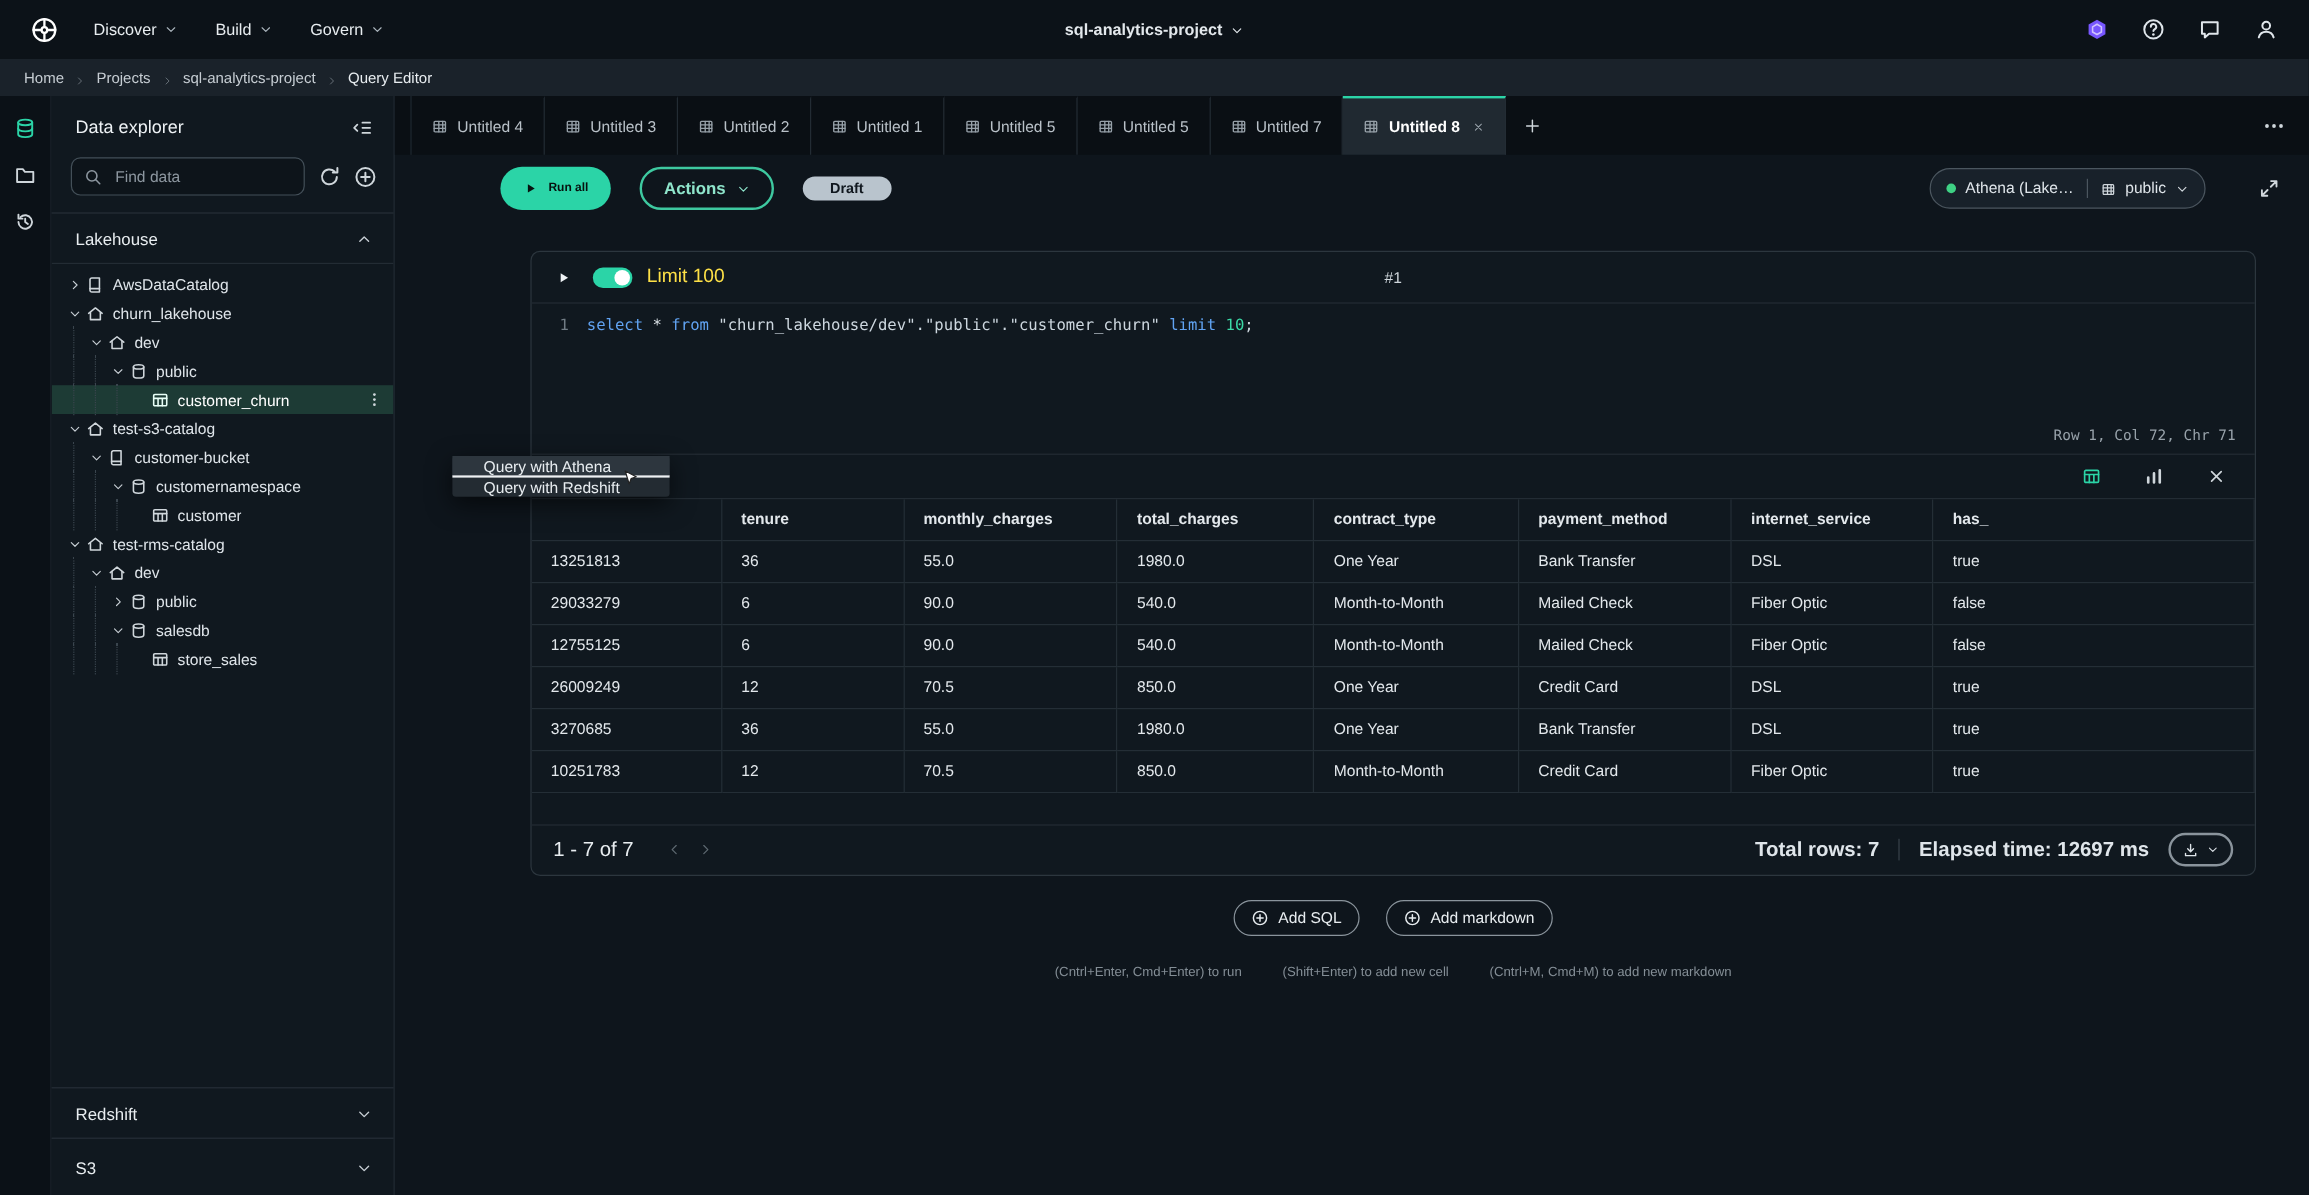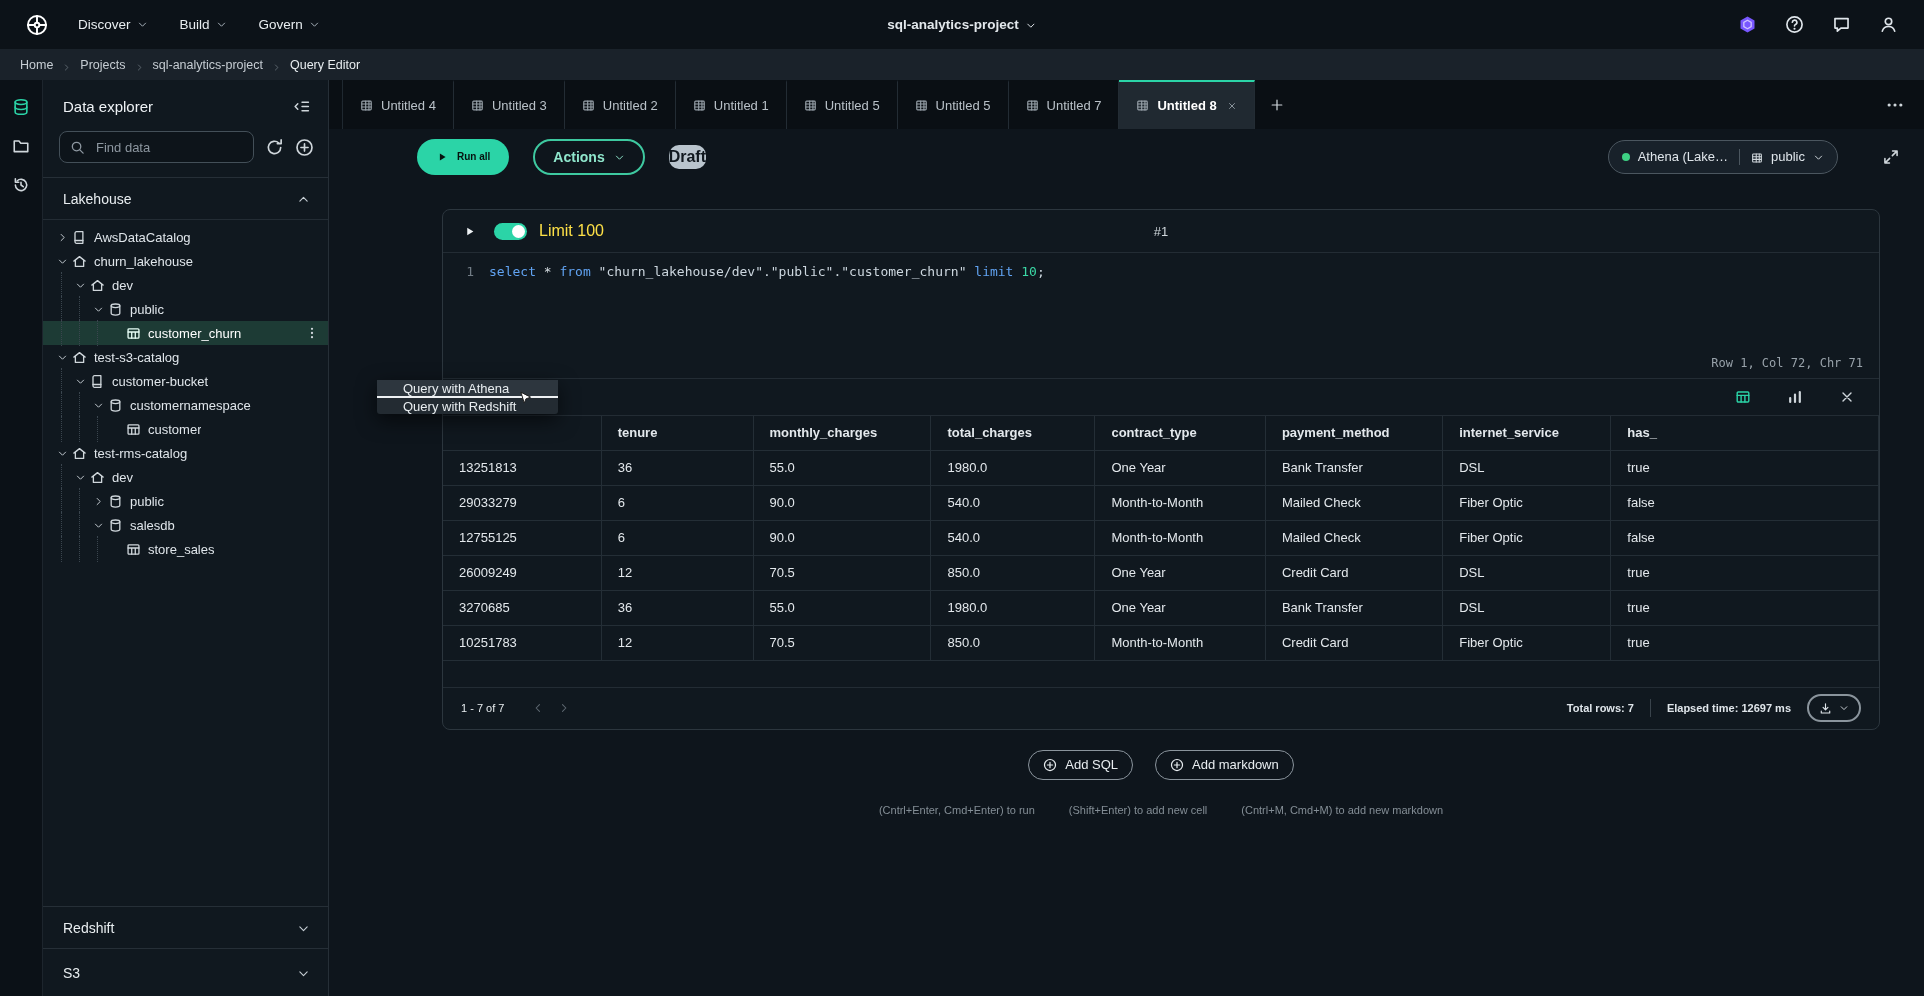--- a/index.html
+++ b/index.html
@@ -73,21 +73,21 @@
   .tab-plus{display:flex;align-items:center;padding:0 15px;color:#cfd6db;cursor:pointer}
   .tab-plus svg{width:14px;height:14px}
   .tab-overflow{margin-left:auto;align-self:center;padding-right:20px;color:#cfd6db;cursor:pointer;display:flex}
   .tab-overflow svg{width:18px;height:18px}
 
   .toolbar{height:55px;display:flex;align-items:center;padding:0 24px 0 88px;gap:24px}
   .run-btn{height:36px;border-radius:18px;background:#2bd4a7;color:#07120f;font-weight:700;font-size:10px;display:flex;align-items:center;gap:9px;padding:0 19px;border:none;cursor:pointer;font-family:"Liberation Sans",sans-serif}
   .run-btn svg{width:12px;height:12px}
   .actions-btn{height:36px;border-radius:18px;border:2px solid #3ec9a0;color:#8fe6cc;font-weight:700;font-size:14px;background:transparent;display:flex;align-items:center;gap:9px;padding:0 18px;cursor:pointer;font-family:"Liberation Sans",sans-serif}
   .actions-btn svg{width:11px;height:11px}
-  .draft-badge{background:#b9c4cd;color:#10171e;font-size:16px;font-weight:700;padding:3px 0;border-radius:10px}
+  .draft-badge{background:#b9c4cd;color:#10171e;font-size:12px;font-weight:700;padding:3px 23px;border-radius:10px}
   .conn-select{margin-left:auto;height:34px;border:1px solid #4b565f;border-radius:17px;background:#18212a;display:flex;align-items:center;gap:8px;padding:0 13px;font-size:13px;color:#dfe5ea;cursor:pointer}
   .status-dot{width:8px;height:8px;border-radius:50%;background:#3ed184}
   .conn-divider{width:1px;height:16px;background:#4b565f;margin:0 3px}
   .conn-select svg{width:12px;height:12px;color:#cfd6db}
   .expand-btn{margin-left:20px;color:#cfd6db;cursor:pointer;display:flex}
   .expand-btn svg{width:18px;height:18px}
 
   
   .workspace{flex:1;padding:25px 44px 0 113px;overflow:hidden}
   .cell{border:1px solid #2c363e;border-radius:8px;background:#10181f;width:1438px}
@@ -111,21 +111,21 @@
   .results{border-top:1px solid #232c34}
   .results-toolbar{height:36px;display:flex;align-items:center;justify-content:flex-end;gap:36px;padding:0 24px}
   .rt-btn{color:#cfd6db;cursor:pointer;display:flex}
   .rt-btn svg{width:16px;height:16px}
   .rt-btn.active{color:#2bd4a7}
   .table-wrap{overflow:hidden;border-top:1px solid #232c34}
   table{border-collapse:collapse;table-layout:fixed}
   th,td{border-right:1px solid #242e36;border-bottom:1px solid #242e36;padding:0 16px;height:35px;font-size:13px;text-align:left;white-space:nowrap;overflow:hidden;font-weight:400;color:#e3e8ec}
   th{font-weight:700;height:34px}
   .results-gap{height:26px}
-  .results-footer{border-top:1px solid #232c34;height:42px;display:flex;align-items:center;padding:12px 18px;font-size:11px}
+  .results-footer{border-top:1px solid #232c34;height:42px;display:flex;align-items:center;padding:12px 18px;font-size:17px}
   .range-label{margin-right:28px;color:#e8edf0}
   .pag-btn{color:#5d6870;display:flex;margin-right:14px;cursor:pointer}
   .pag-btn svg{width:12px;height:12px}
   .footer-right{margin-left:auto;display:flex;align-items:center;gap:16px;font-weight:700;color:#dfe5ea}
   .footer-divider{width:1px;height:18px;background:#39434b}
   .download-btn{height:28px;border:2px solid #8a949c;border-radius:15px;display:flex;align-items:center;gap:7px;padding:0 10px;color:#dfe5ea;cursor:pointer;background:transparent}
   .download-btn svg{width:13px;height:13px}
 
   .add-row{display:flex;justify-content:center;gap:22px;margin-top:20px;width:1438px}
   .add-btn{height:30px;border:1px solid #8a949c;border-radius:15px;background:transparent;color:#e8edf0;font-size:13px;display:flex;align-items:center;gap:8px;padding:0 14px;cursor:pointer;font-family:"Liberation Sans",sans-serif}

